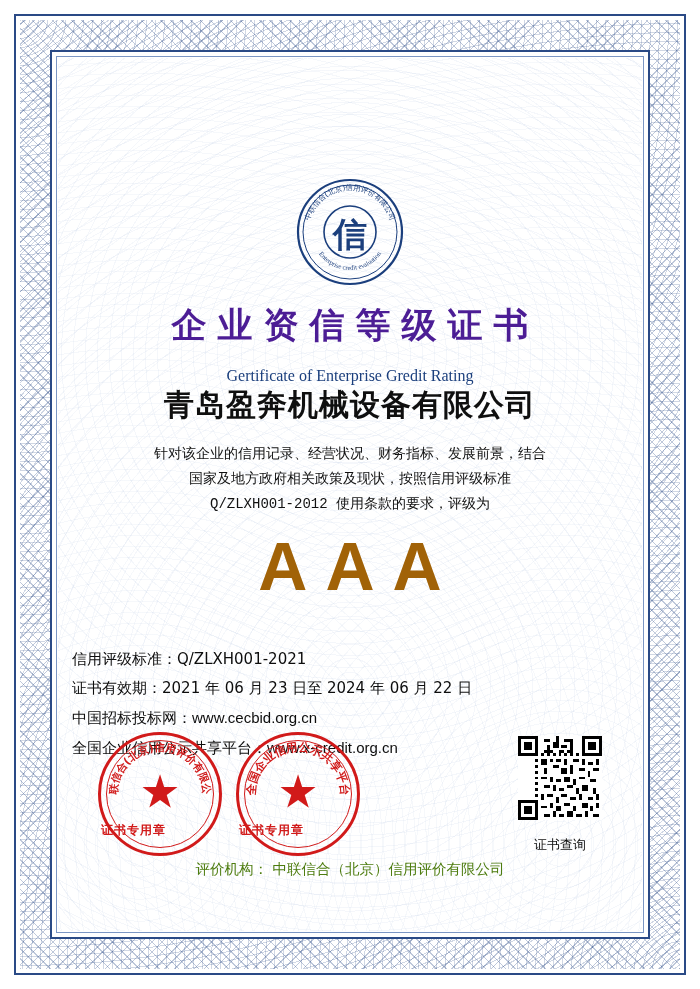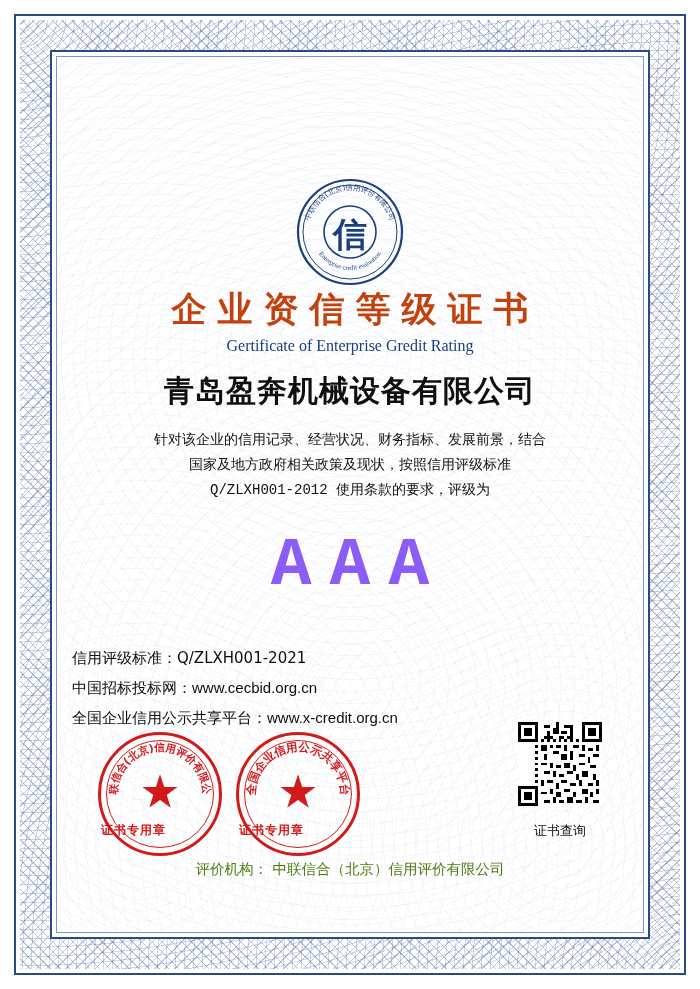--- a/index.html
+++ b/index.html
@@ -85,64 +85,65 @@
   }
 
   .emblem {
     margin-top: 118px;
     width: 108px;
     height: 108px;
     position: relative;
   }
 
   .title-cn {
+    margin-top: 16px;
     font-size: 35px;
     font-weight: bold;
     letter-spacing: 11px;
-    color: #c2410c;
+    color: #4c1d95;
     text-indent: 11px;
     font-family: Liberation Serif, serif;
   }
   .title-en {
-    margin-top: 4px;
+    margin-top: 18px;
     font-size: 16px;
     color: #1b3f7d;
     font-family: "Liberation Serif", serif;
     text-align: center;
   }
   .cert-no {
     margin-top: 22px;
     font-size: 14.5px;
     color: #111111;
     font-family: "DejaVu Sans", "Liberation Sans", sans-serif;
   }
   .company {
-    margin-top: 16px;
+    margin-top: 0;
     font-size: 30px;
     font-weight: bold;
     color: #0f0f0f;
     letter-spacing: 1px;
     font-family: "DejaVu Sans", "Liberation Sans", sans-serif;
   }
   .body-text {
     margin-top: 16px;
     text-align: center;
     font-size: 14px;
     line-height: 25px;
     color: #111111;
     font-family: Liberation Mono, monospace;
   }
   .grade {
-    margin-top: 24px;
+    margin-top: 10px;
     font-size: 68px;
     font-weight: bold;
-    color: #8b5cf6;
+    color: #a16207;
     letter-spacing: 18px;
     text-indent: 18px;
-    font-family: Liberation Mono, monospace;
+    font-family: Liberation Sans, sans-serif;
   }
 
   .details {
     margin-top: 40px;
     width: 100%;
     padding-left: 12px;
     box-sizing: border-box;
     font-size: 15px;
     line-height: 29px;
     color: #0d0d0d;
@@ -195,21 +196,21 @@
     font-size: 12px;
     font-weight: bold;
     letter-spacing: 1px;
     font-family: "DejaVu Sans", "Liberation Sans", sans-serif;
   }
 
   
   .qr-block {
     position: absolute;
     right: 34px;
-    top: 662px;
+    top: 676px;
     width: 92px;
     text-align: center;
   }
   .qr-code {
     width: 84px;
     height: 84px;
     margin: 0 auto;
   }
   .qr-label {
     margin-top: 12px;
@@ -271,20 +272,23 @@
       <div>针对该企业的信用记录、经营状况、财务指标、发展前景，结合</div>
       <div>国家及地方政府相关政策及现状，按照信用评级标准</div>
       <div>Q/ZLXH001-2012 使用条款的要求，评级为</div>
     </div>
 
     <div class="grade">AAA</div>
 
     <div class="details">
       <div class="line">
         <span>信用评级标准：</span><span>Q/ZLXH001-2021</span>
+      </div>
+      <div class="line">
+        <span>证书有效期：</span><span>2021 年 06 月 23 日至 2024 年 06 月 22 日</span>
       </div>
       <div class="line">
         <span>中国招标投标网：</span><span class="url">www.cecbid.org.cn</span>
       </div>
       <div class="line">
         <span>全国企业信用公示共享平台：</span><span class="url">www.x-credit.org.cn</span>
       </div>
     </div>
 
     <div class="seal-row">

